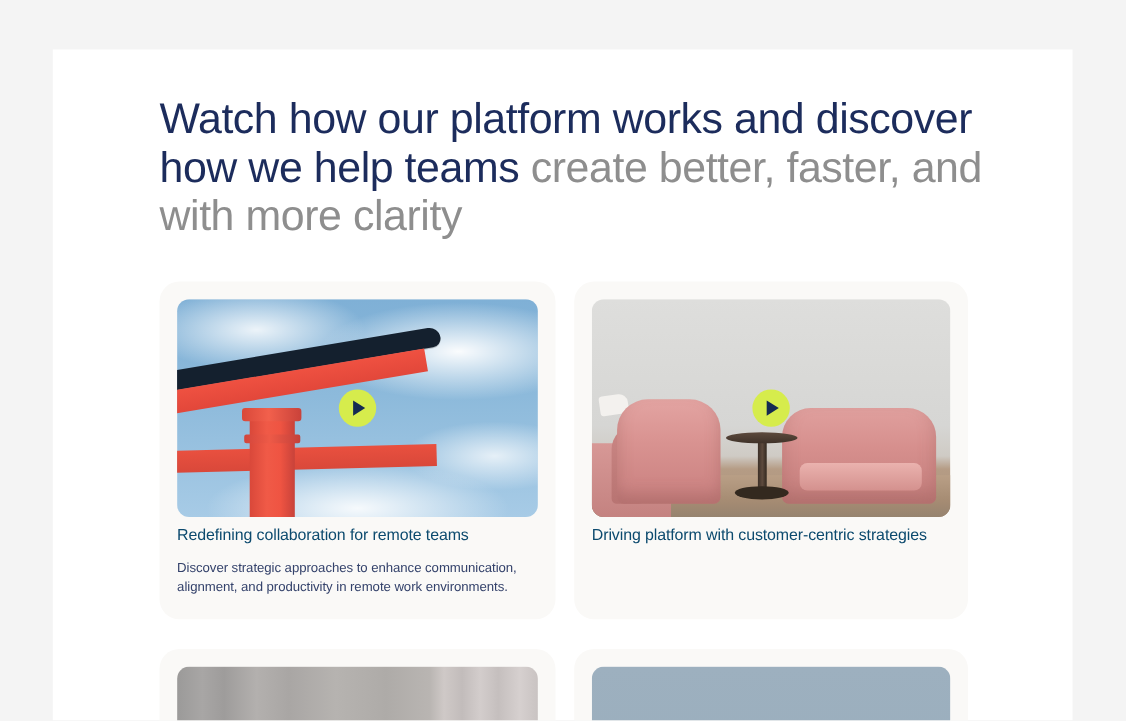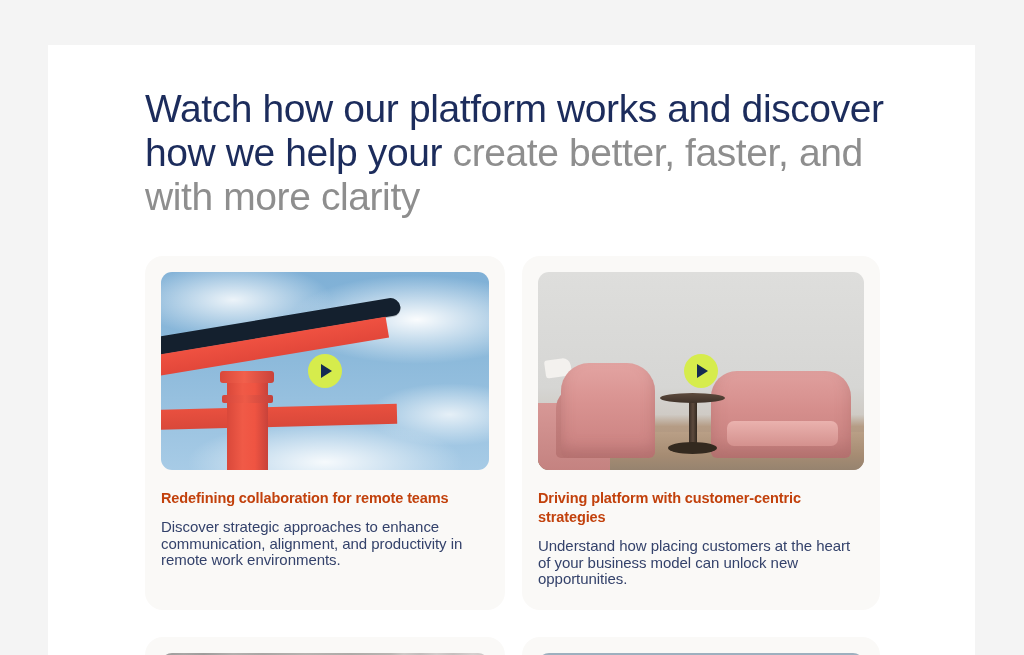--- a/index.html
+++ b/index.html
@@ -223,43 +223,43 @@
   .play-button .tri {
     width:0; height:0;
     border-left:11px solid #152a52;
     border-top:7px solid transparent;
     border-bottom:7px solid transparent;
     margin-left:3px;
   }
 
   
   .card-title {
-    margin-top:19px;
+    margin-top:8px;
     font-size:14.5px;
-    font-weight:700;
+    font-weight:400;
     line-height:19px;
-    color:#c2410c;
+    color:#0c4a6e;
     letter-spacing:-0.1px;
   }
   .card-desc {
     margin-top:11px;
-    font-size:15px;
+    font-size:12px;
     line-height:16.5px;
     color:#34426b;
     letter-spacing:-0.05px;
   }
 </style>
 </head>
 <body>
 
 <div class="page-canvas">
   <div class="content-panel">
 
     <h1 class="headline">
-      <span class="hl-strong">Watch how our platform works and discover how we help your </span><span class="hl-muted">create better, faster, and with more clarity</span>
+      <span class="hl-strong">Watch how our platform works and discover how we help teams </span><span class="hl-muted">create better, faster, and with more clarity</span>
     </h1>
 
     <div class="card-grid">
 
       <div class="video-card">
         <div class="card-media">
           <div class="media-torii">
             <div class="torii-beam-black"></div>
             <div class="torii-beam-red"></div>
             <div class="torii-beam-lower"></div>
@@ -287,21 +287,20 @@
             <div class="sofa-right-cushion"></div>
             <div class="sofa-table-stem"></div>
             <div class="sofa-table-base"></div>
             <div class="sofa-table-top"></div>
           </div>
           <div class="play-button pos-a">
             <span class="tri"></span>
           </div>
         </div>
         <div class="card-title">Driving platform with customer-centric strategies</div>
-        <div class="card-desc">Understand how placing customers at the heart of your business model can unlock new opportunities.</div>
       </div>
 
       <div class="video-card">
         <div class="card-media">
           <div class="media-curtain"></div>
 
         </div>
         <div class="card-title"></div>
         <div class="card-desc"></div>
       </div>

